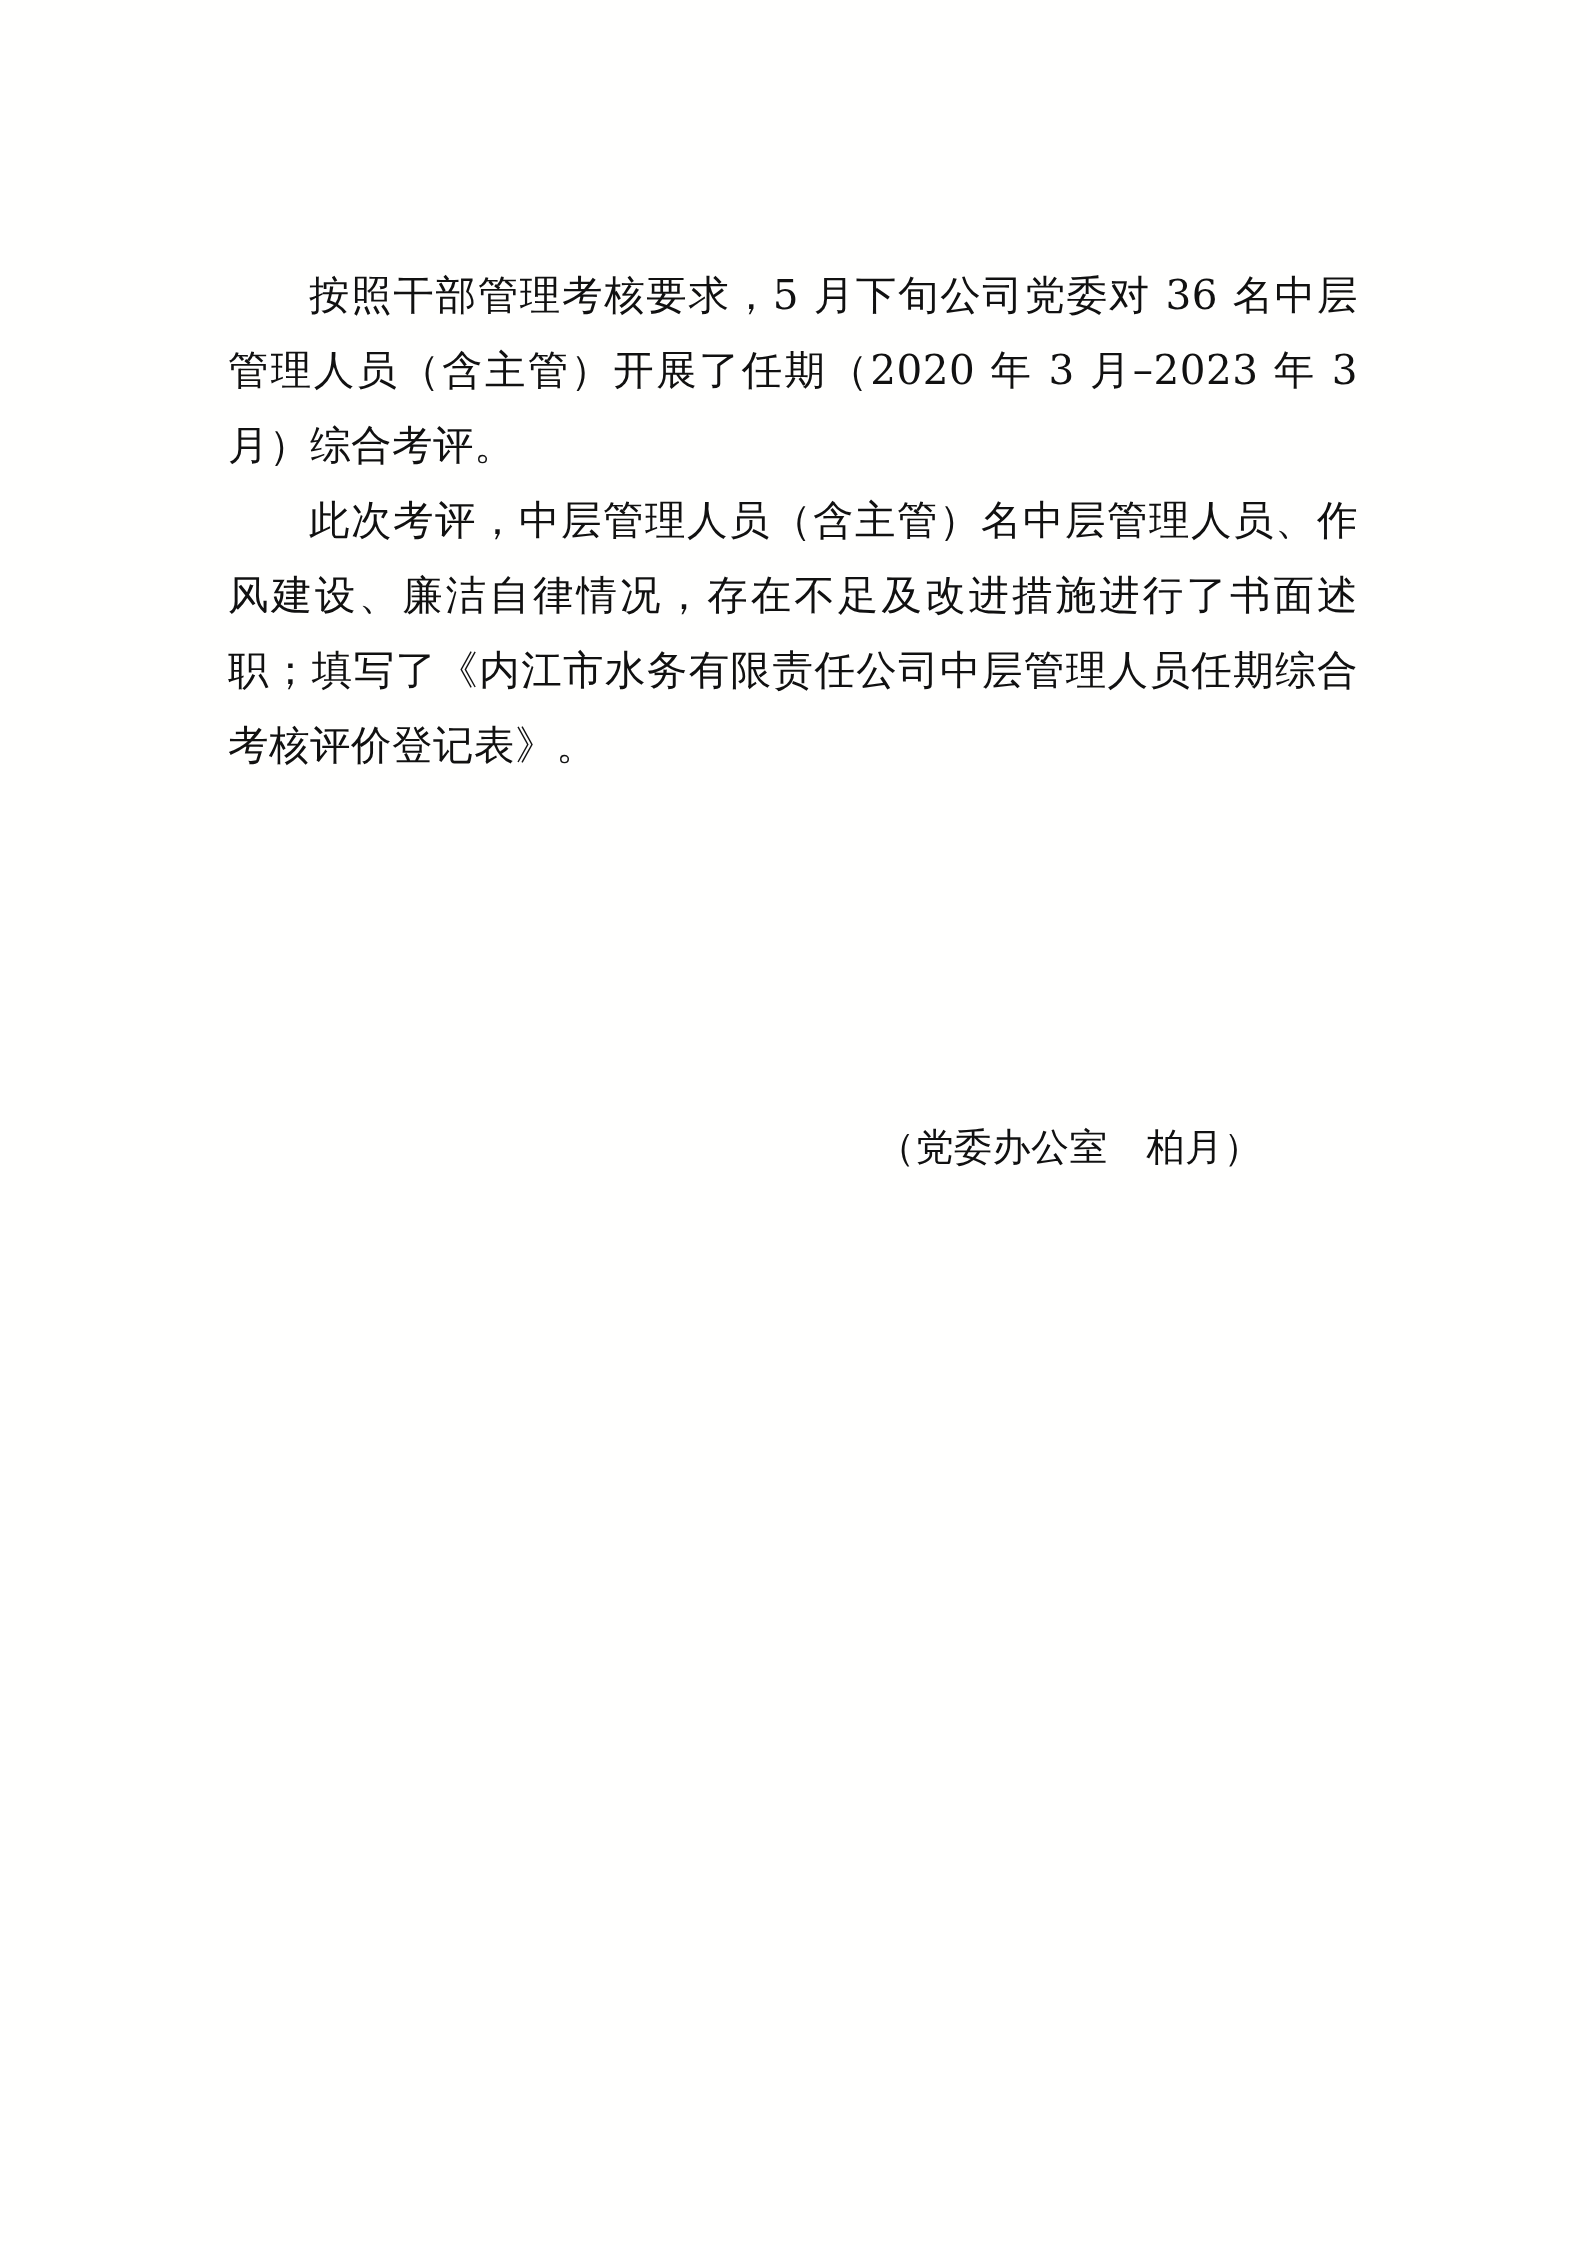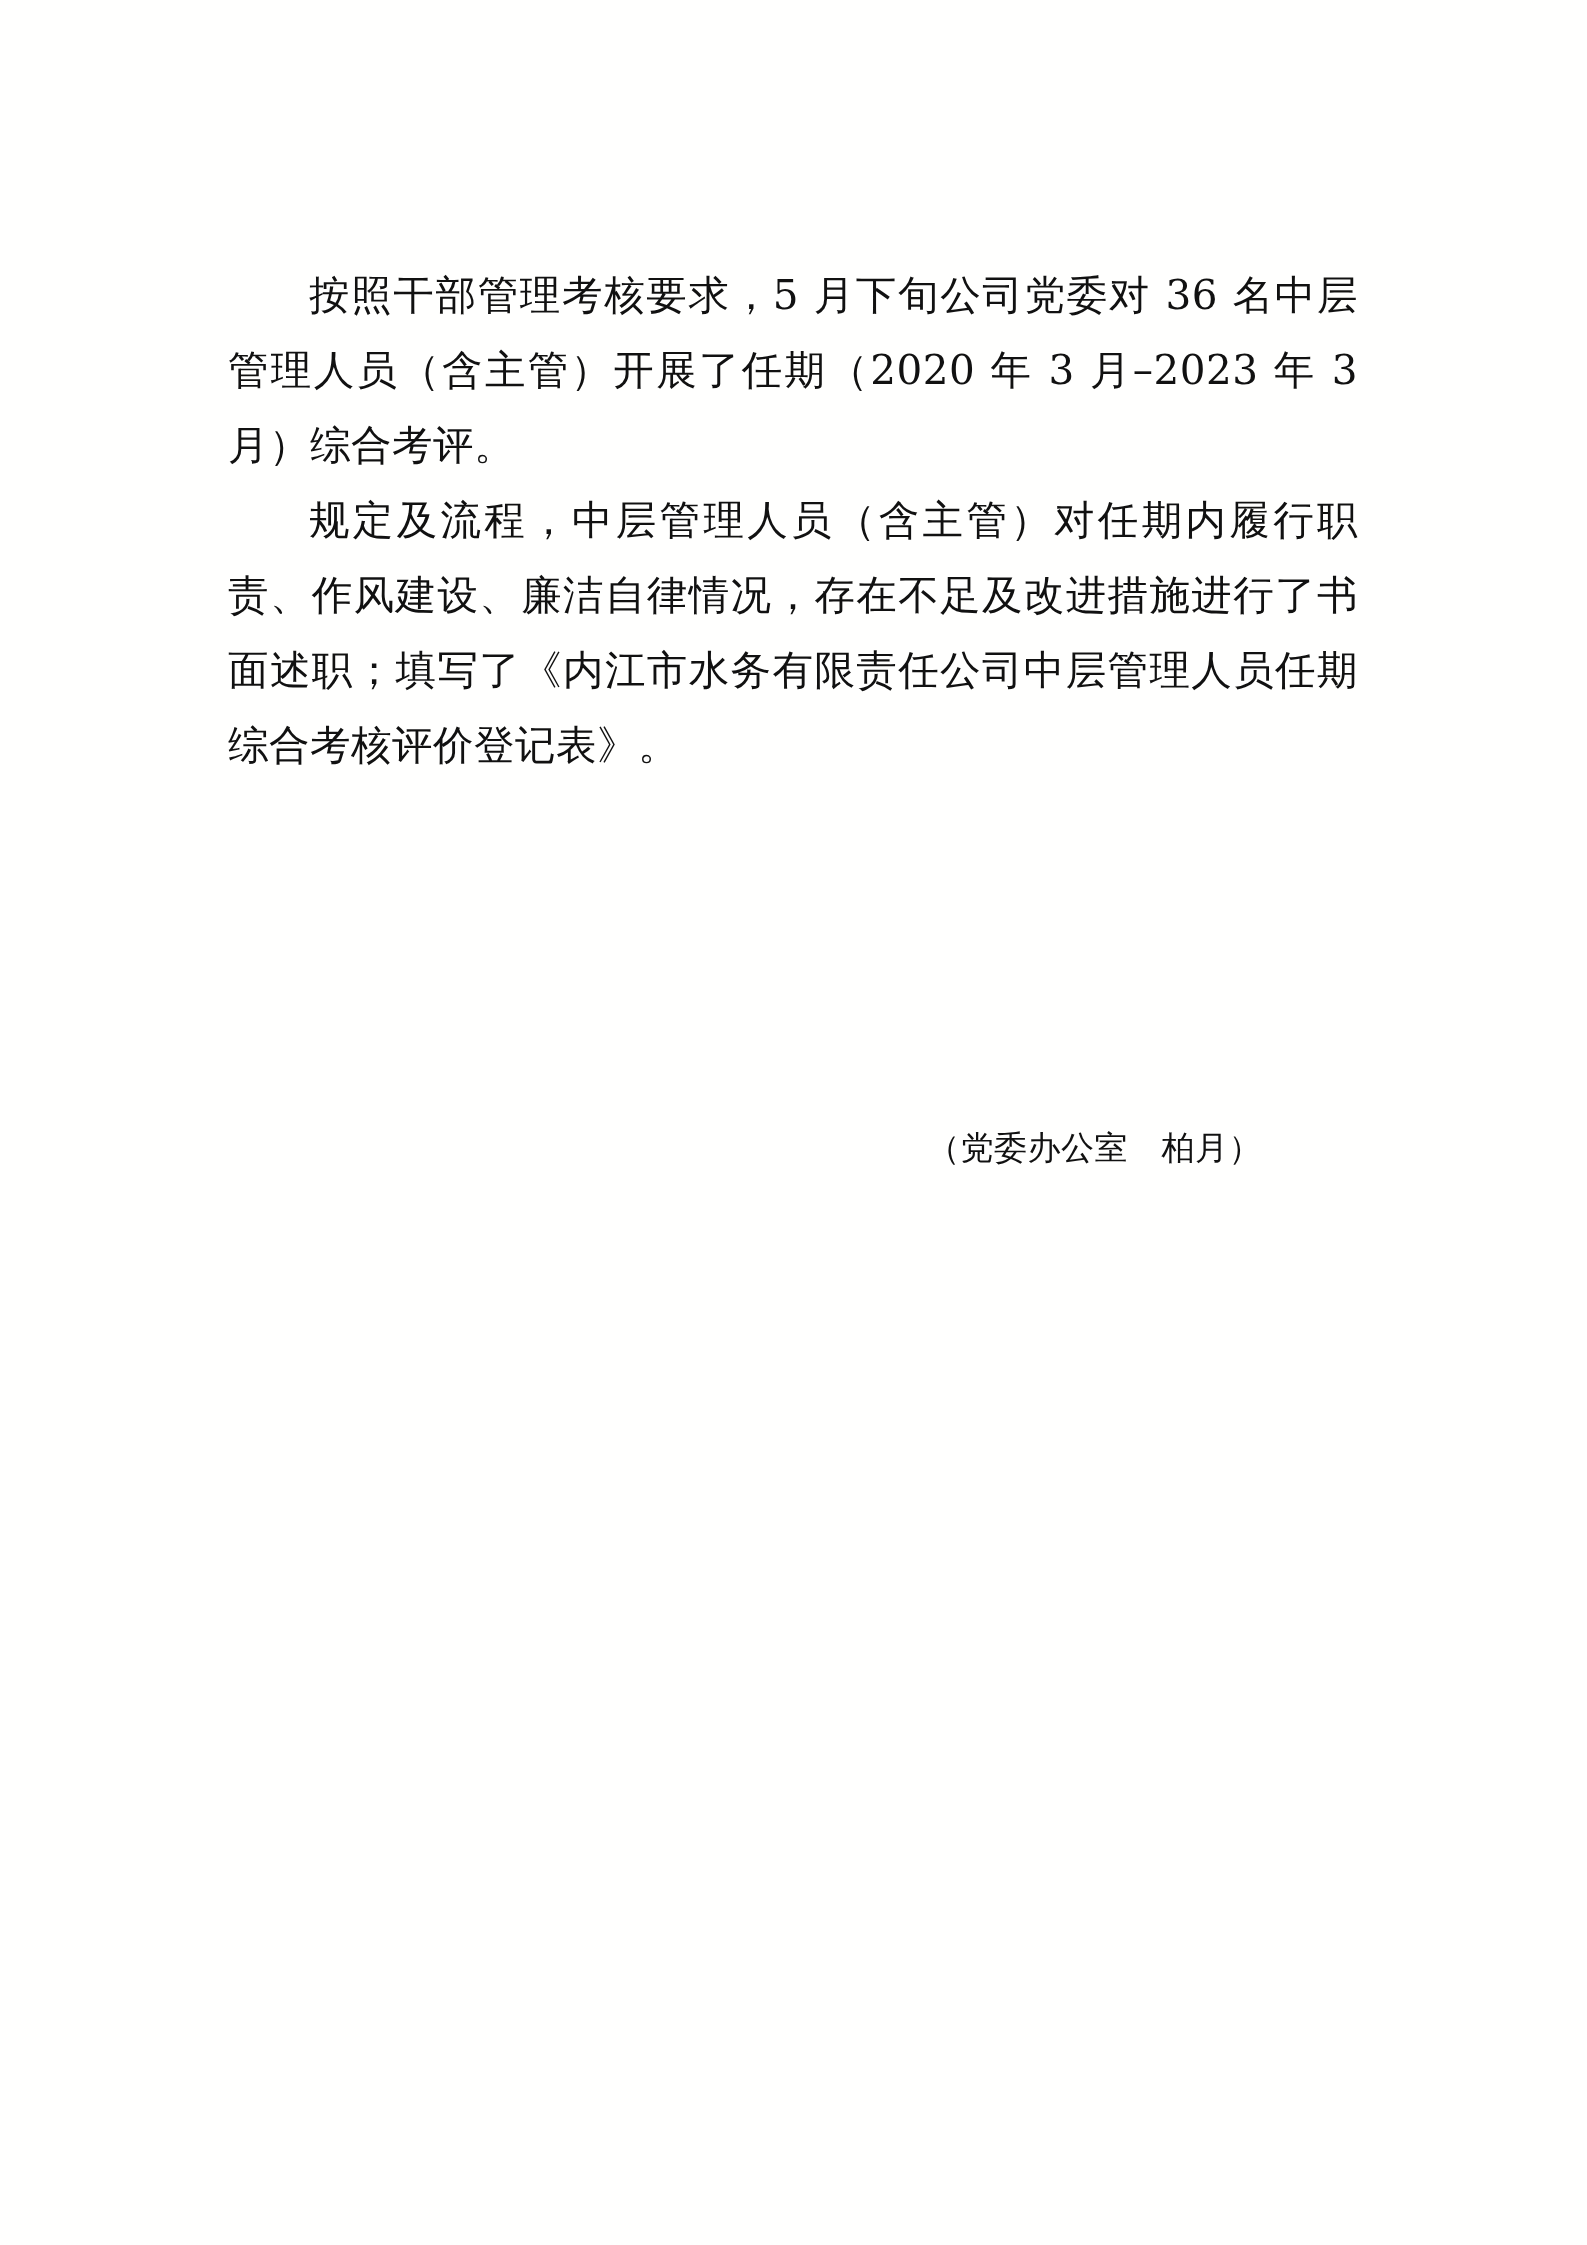--- a/index.html
+++ b/index.html
@@ -37,33 +37,33 @@
   .para + .para {
     margin-top: 0px;
   }
   .signature-block {
     position: absolute;
     left: 228px;
     top: 1110px;
     width: 1130px;
   }
   .signature {
-    font-size: 33px;
+    font-size: 38px;
     line-height: 75px;
     letter-spacing: 0.5px;
     text-align: right;
     padding-right: 96px;
     color: #111111;
     white-space: pre;
   }
 </style>
 </head>
 <body>
 
 <div class="page">
   <div class="doc-body">
     <p class="para">按照干部管理考核要求，5 月下旬公司党委对 36 名中层管理人员（含主管）开展了任期（2020 年 3 月–2023 年 3 月）综合考评。</p>
-    <p class="para">规定及流程，中层管理人员（含主管）对任期内履行职责、作风建设、廉洁自律情况，存在不足及改进措施进行了书面述职；填写了《内江市水务有限责任公司中层管理人员任期综合考核评价登记表》。</p>
+    <p class="para">此次考评，中层管理人员（含主管）名中层管理人员、作风建设、廉洁自律情况，存在不足及改进措施进行了书面述职；填写了《内江市水务有限责任公司中层管理人员任期综合考核评价登记表》。</p>
   </div>
   <div class="signature-block">
     <div class="signature">（党委办公室　柏月）</div>
   </div>
 </div>
 
 </body></html>

